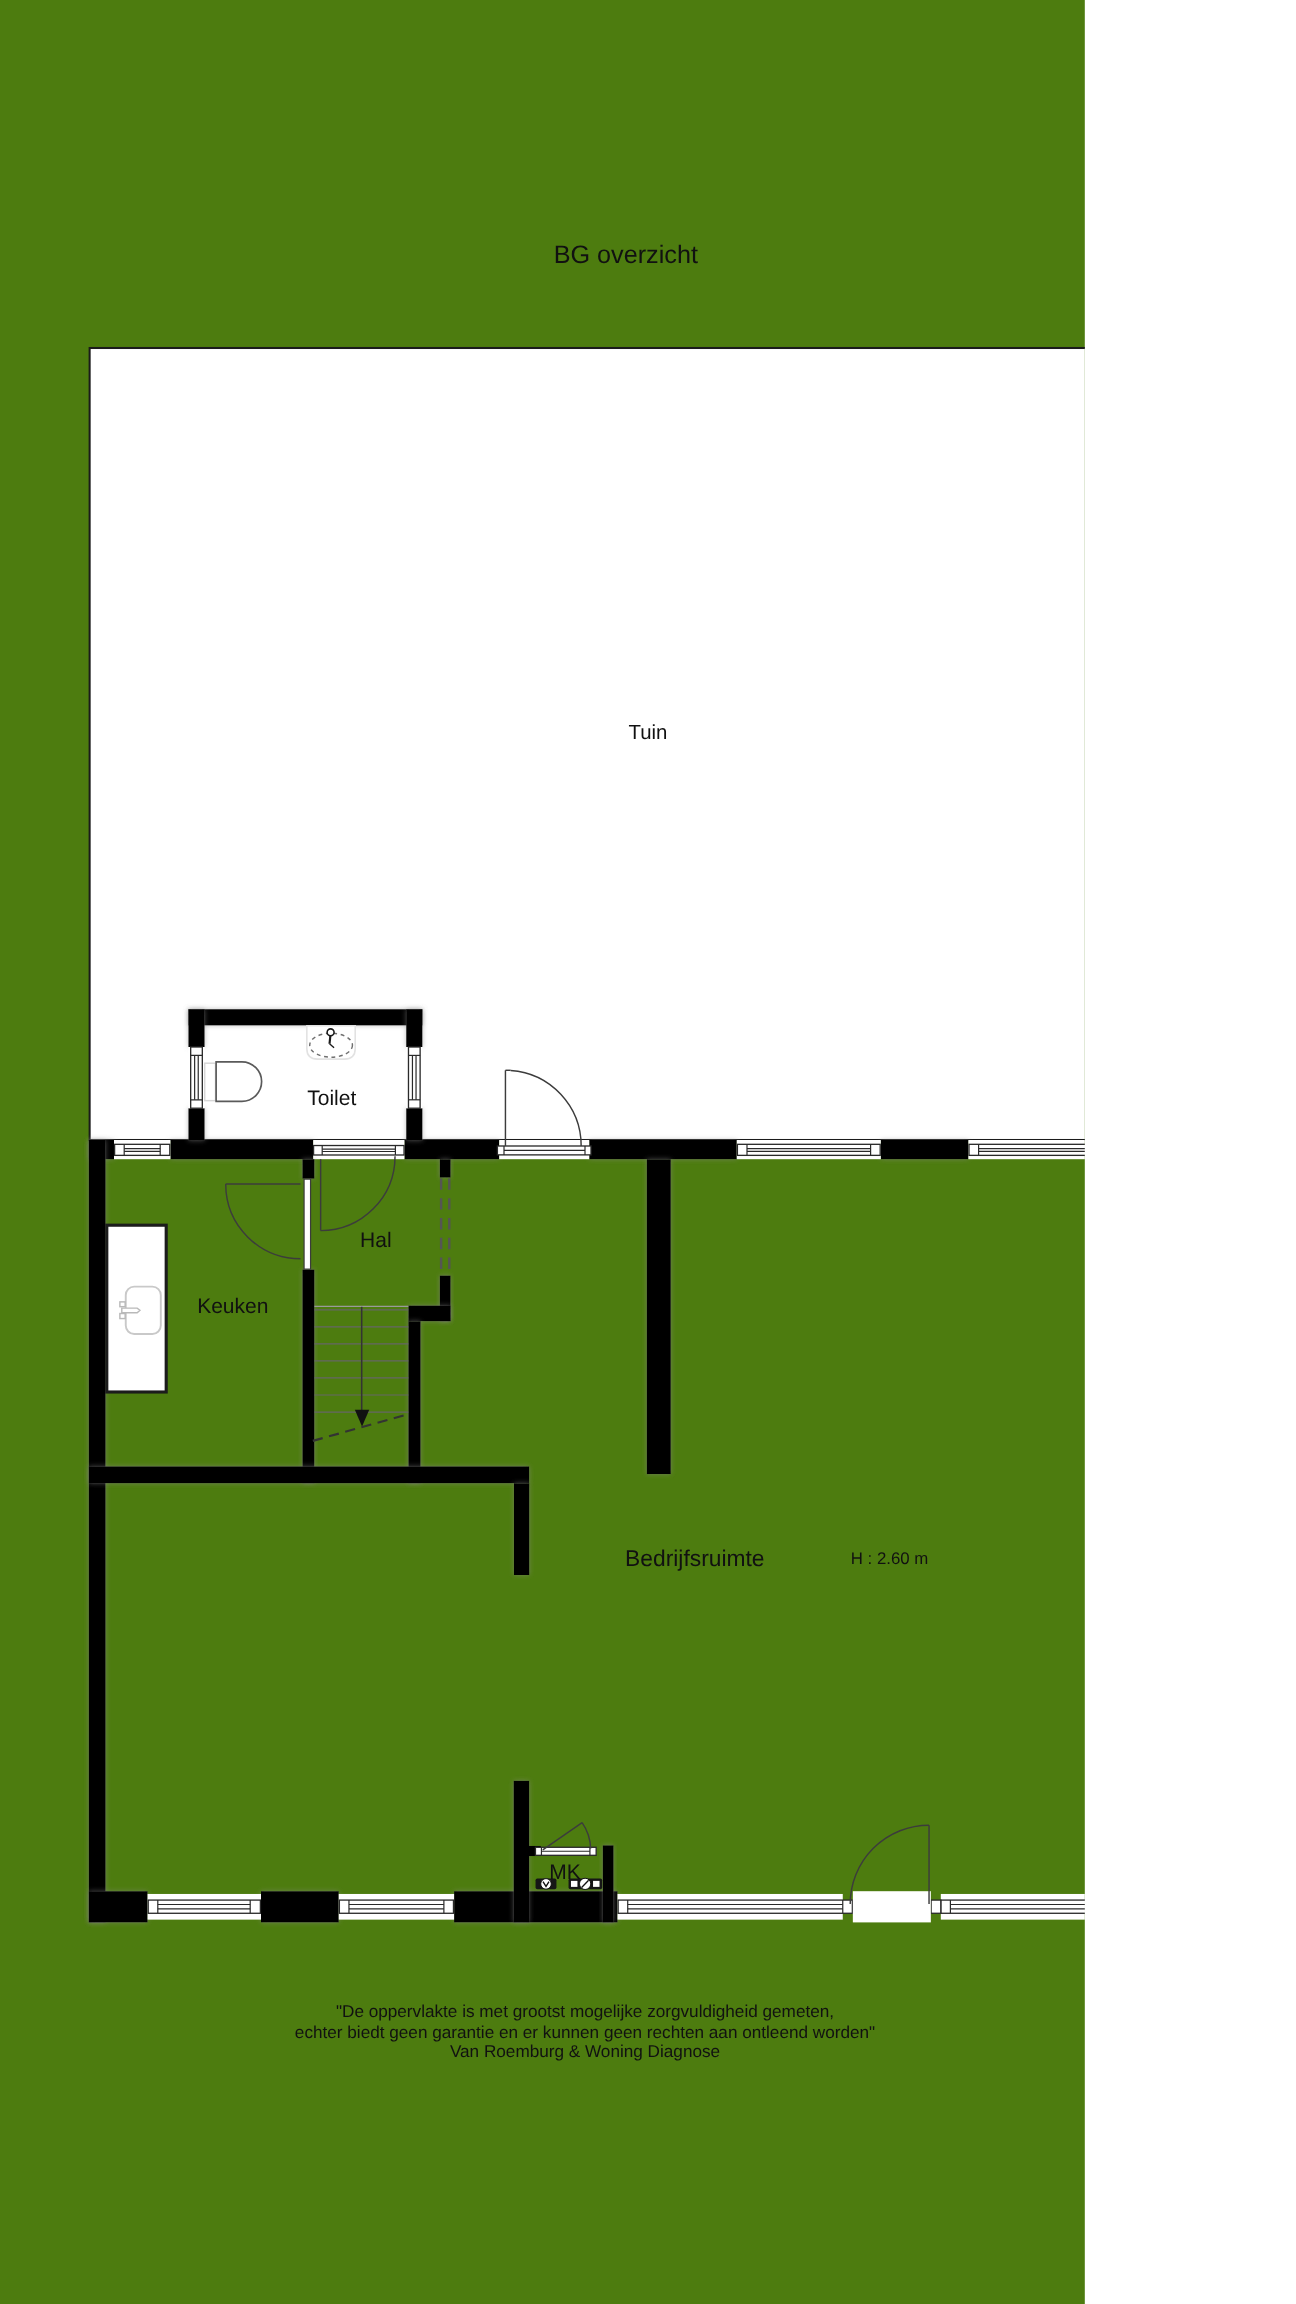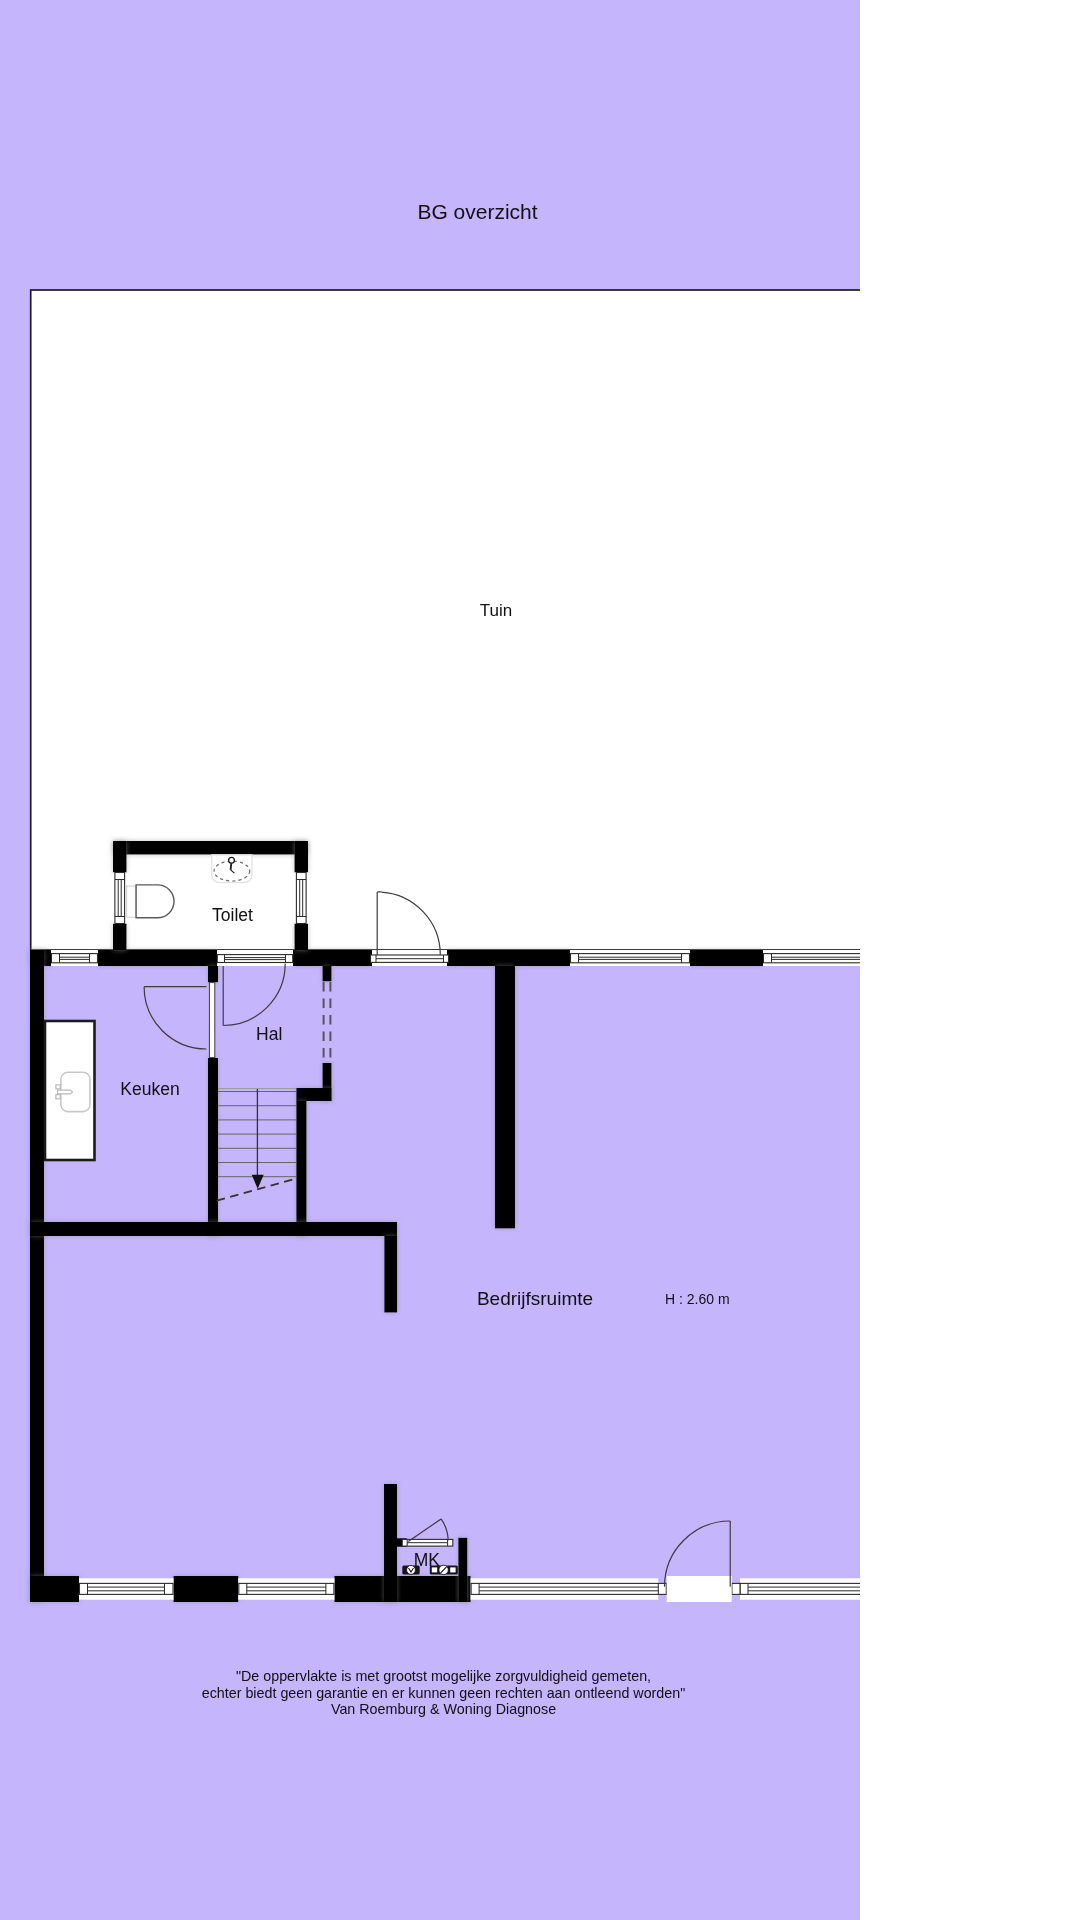--- a/index.html
+++ b/index.html
@@ -1,17 +1,17 @@
 <!DOCTYPE html>
 <html><head>
 <meta charset="utf-8">
 <style>
   html,body{margin:0;padding:0;background:#ffffff;}
-  .page{position:relative;width:860px;height:1920px;background:#c4b5fd;overflow:hidden;
-        font-family:"Liberation Sans", sans-serif;}
+  .page{position:relative;width:860px;height:1920px;background:#4d7c0f;overflow:hidden;
+        font-family:"Liberation Sans", sans-serif;padding-left:44px;}
   svg text{font-family:"Liberation Sans", sans-serif;fill:#111111;}
 </style>
 </head>
 <body>
 <div class="page">
 <svg width="1080" height="1920" viewBox="0 0 1080 1920" xmlns="http://www.w3.org/2000/svg">
 <defs>
   <filter id="ds" x="-30%" y="-30%" width="160%" height="160%">
     <feDropShadow dx="0" dy="0" stdDeviation="2.4" flood-color="#8a8a8a" flood-opacity="0.55"></feDropShadow>
   </filter>

